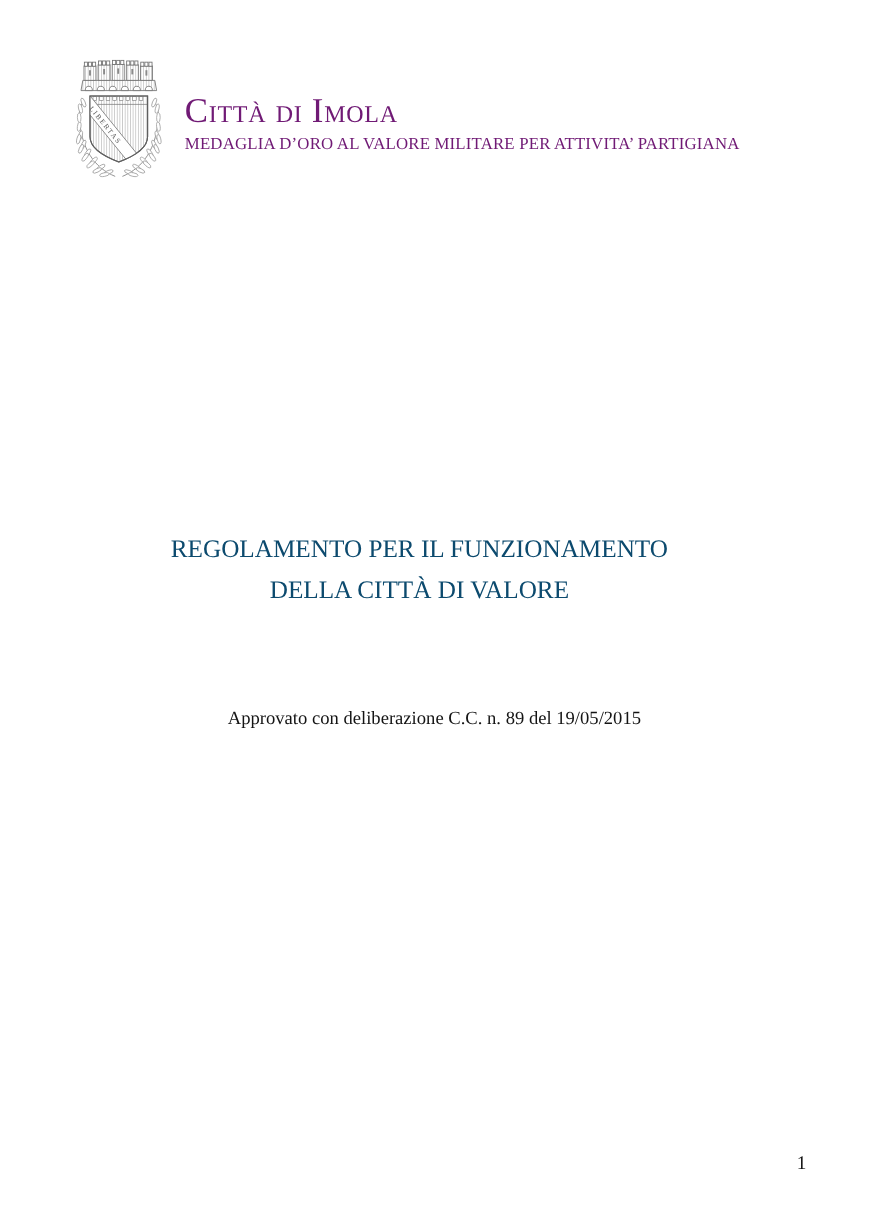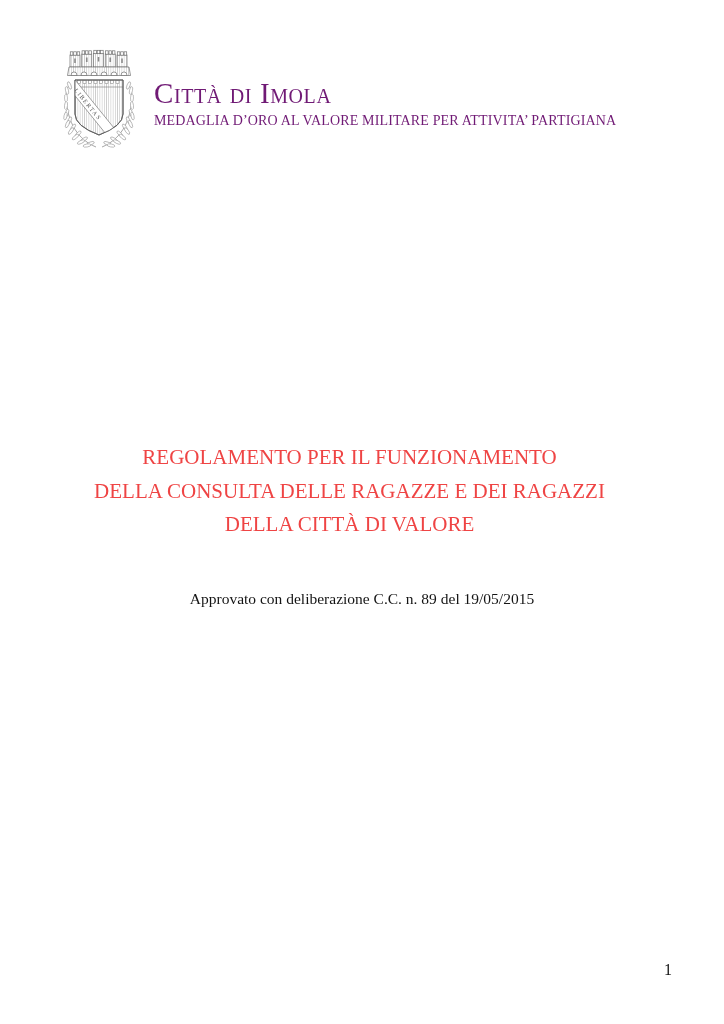--- a/index.html
+++ b/index.html
@@ -47,21 +47,21 @@
 
   
   .doc-title {
     position: absolute;
     top: 441px;
     left: 0;
     width: 699px;
     text-align: center;
     font-size: 21px;
     line-height: 33.5px;
-    color: #ef4444;
+    color: #0c4a6e;
   }
 
   .approval {
     position: absolute;
     top: 590px;
     left: 0;
     width: 724px;
     text-align: center;
     font-size: 15.5px;
     color: #141414;
@@ -195,21 +195,20 @@
     </svg>
   </div>
 
   <div class="letterhead-text">
     <div class="org-name">Città di Imola</div>
     <div class="org-subtitle">MEDAGLIA D’ORO AL VALORE MILITARE PER ATTIVITA’ PARTIGIANA</div>
   </div>
 
   <div class="doc-title">
     <div>REGOLAMENTO PER IL FUNZIONAMENTO</div>
-    <div>DELLA CONSULTA DELLE RAGAZZE E DEI RAGAZZI</div>
     <div>DELLA CITTÀ DI VALORE</div>
   </div>
 
   <div class="approval">Approvato con deliberazione C.C. n. 89 del 19/05/2015</div>
 
   <div class="page-number">1</div>
 
 </div>
 
 </body></html>

